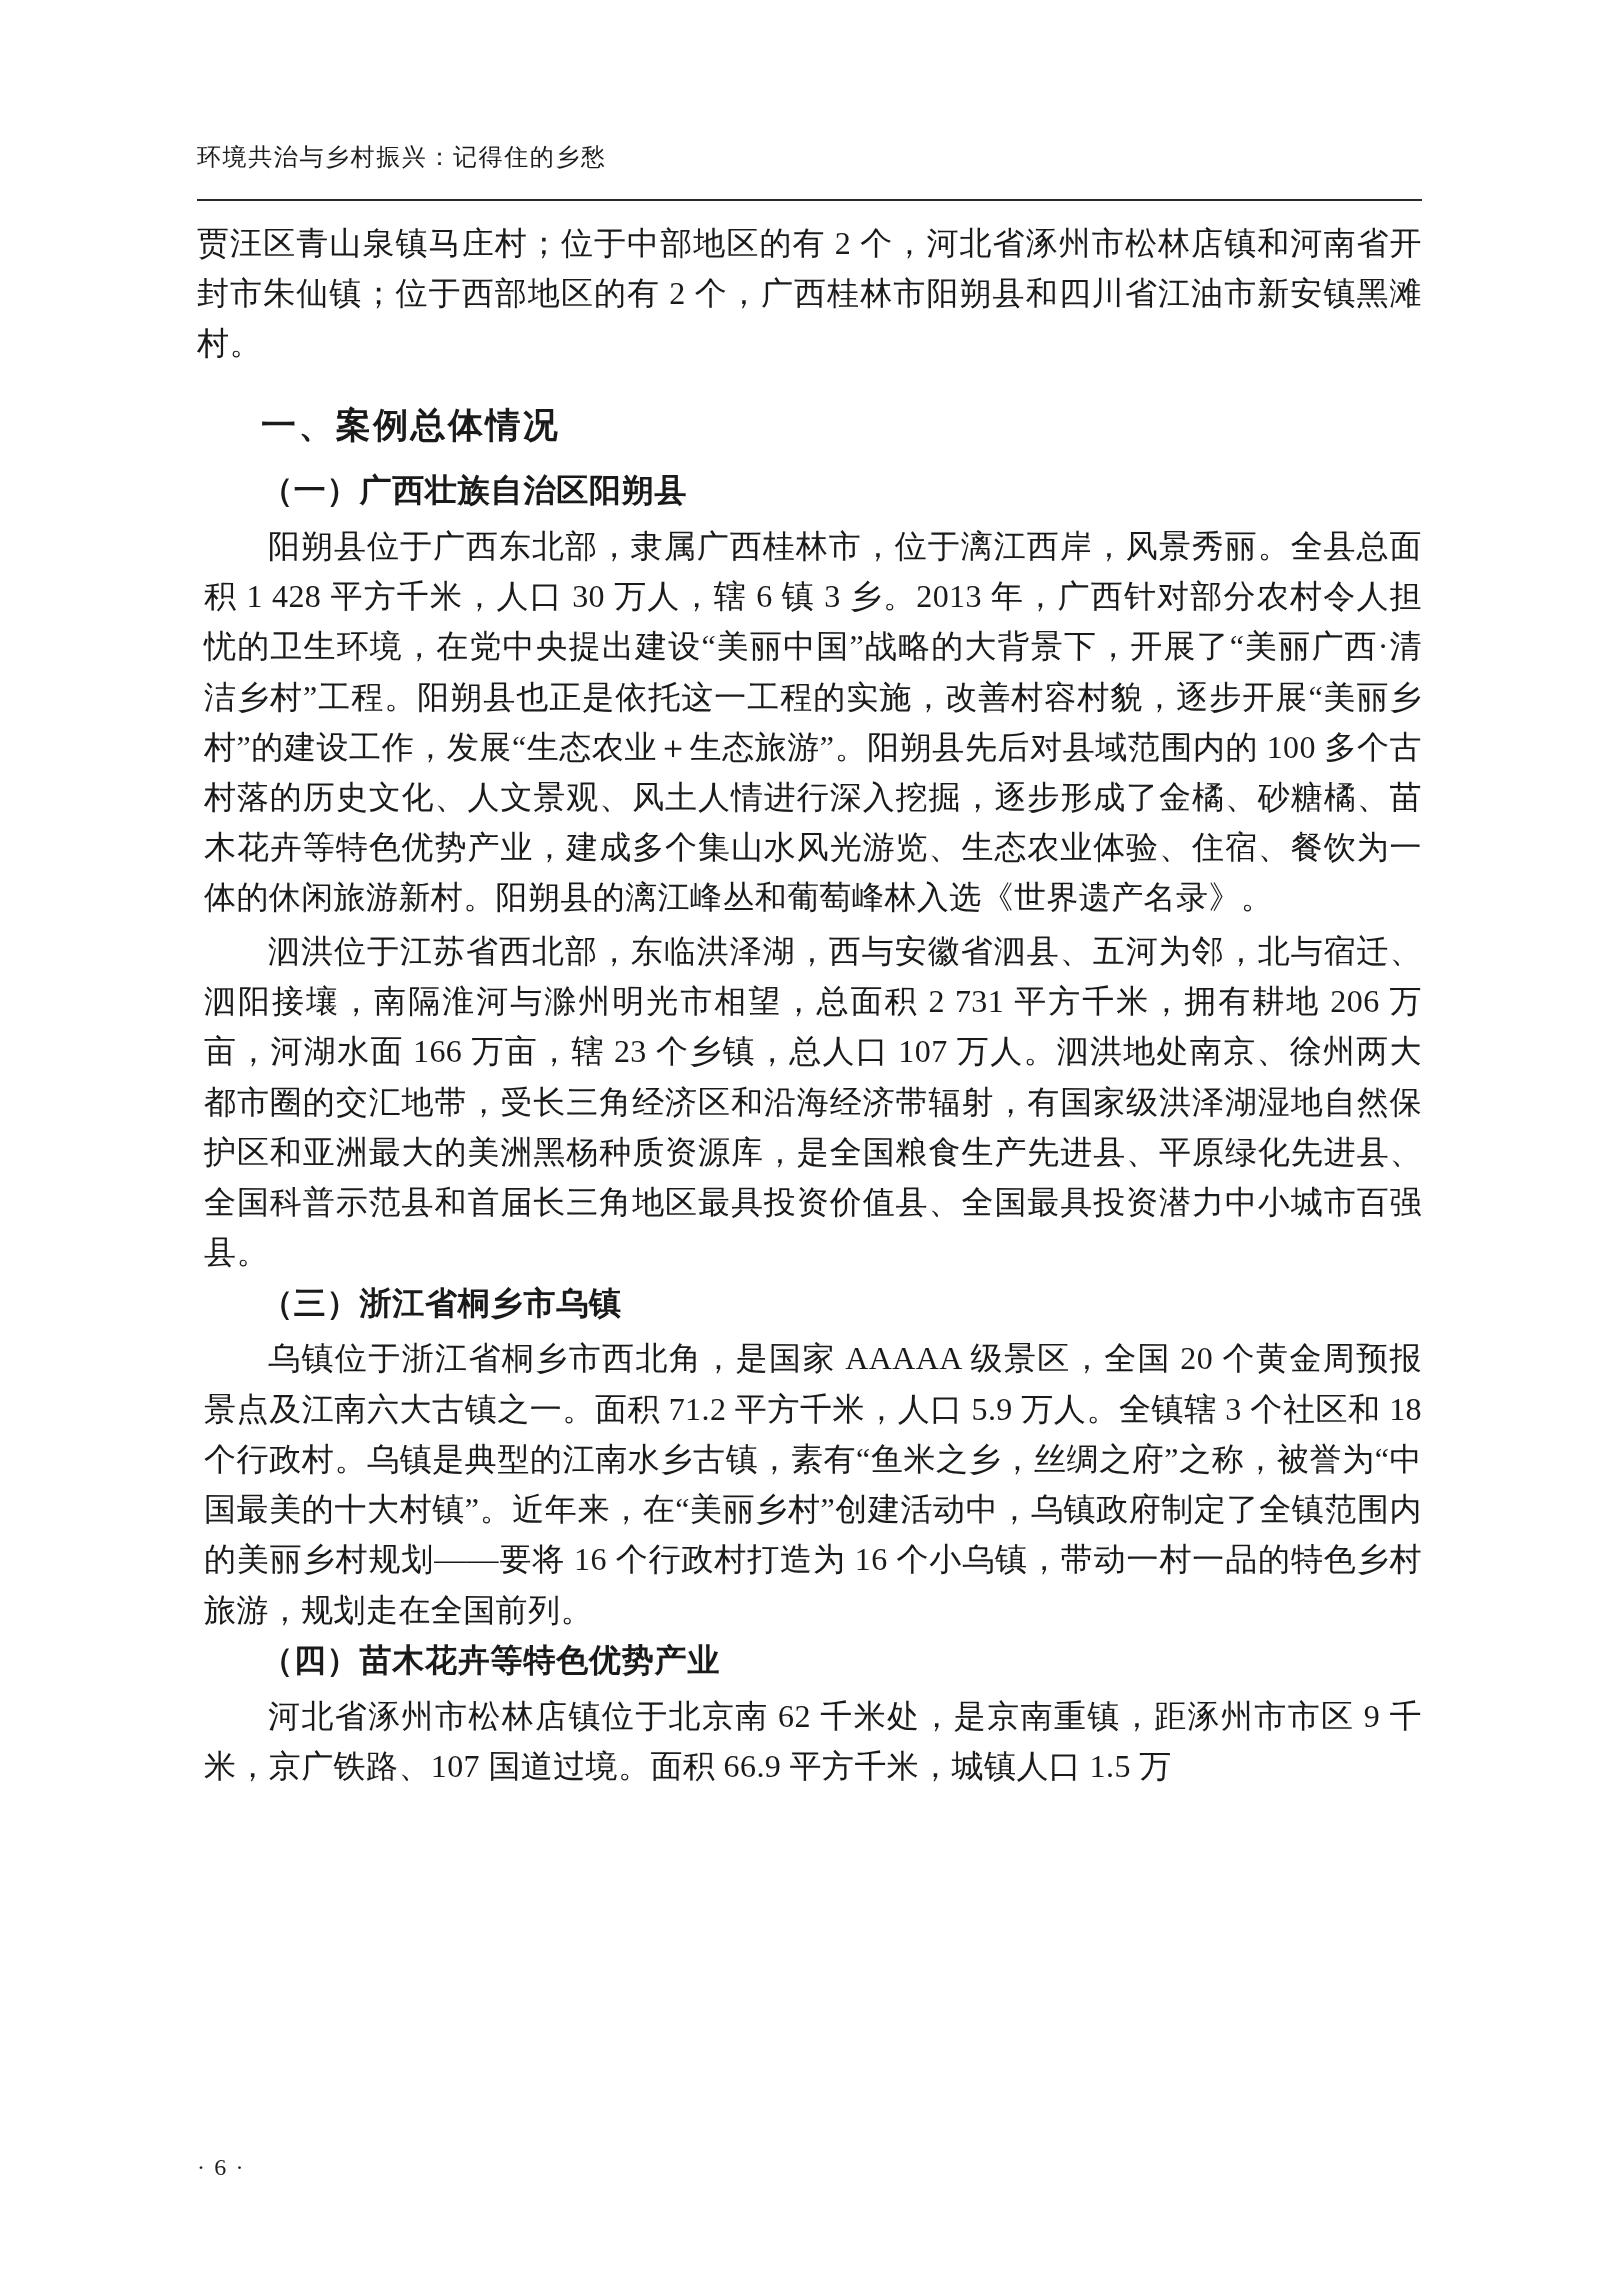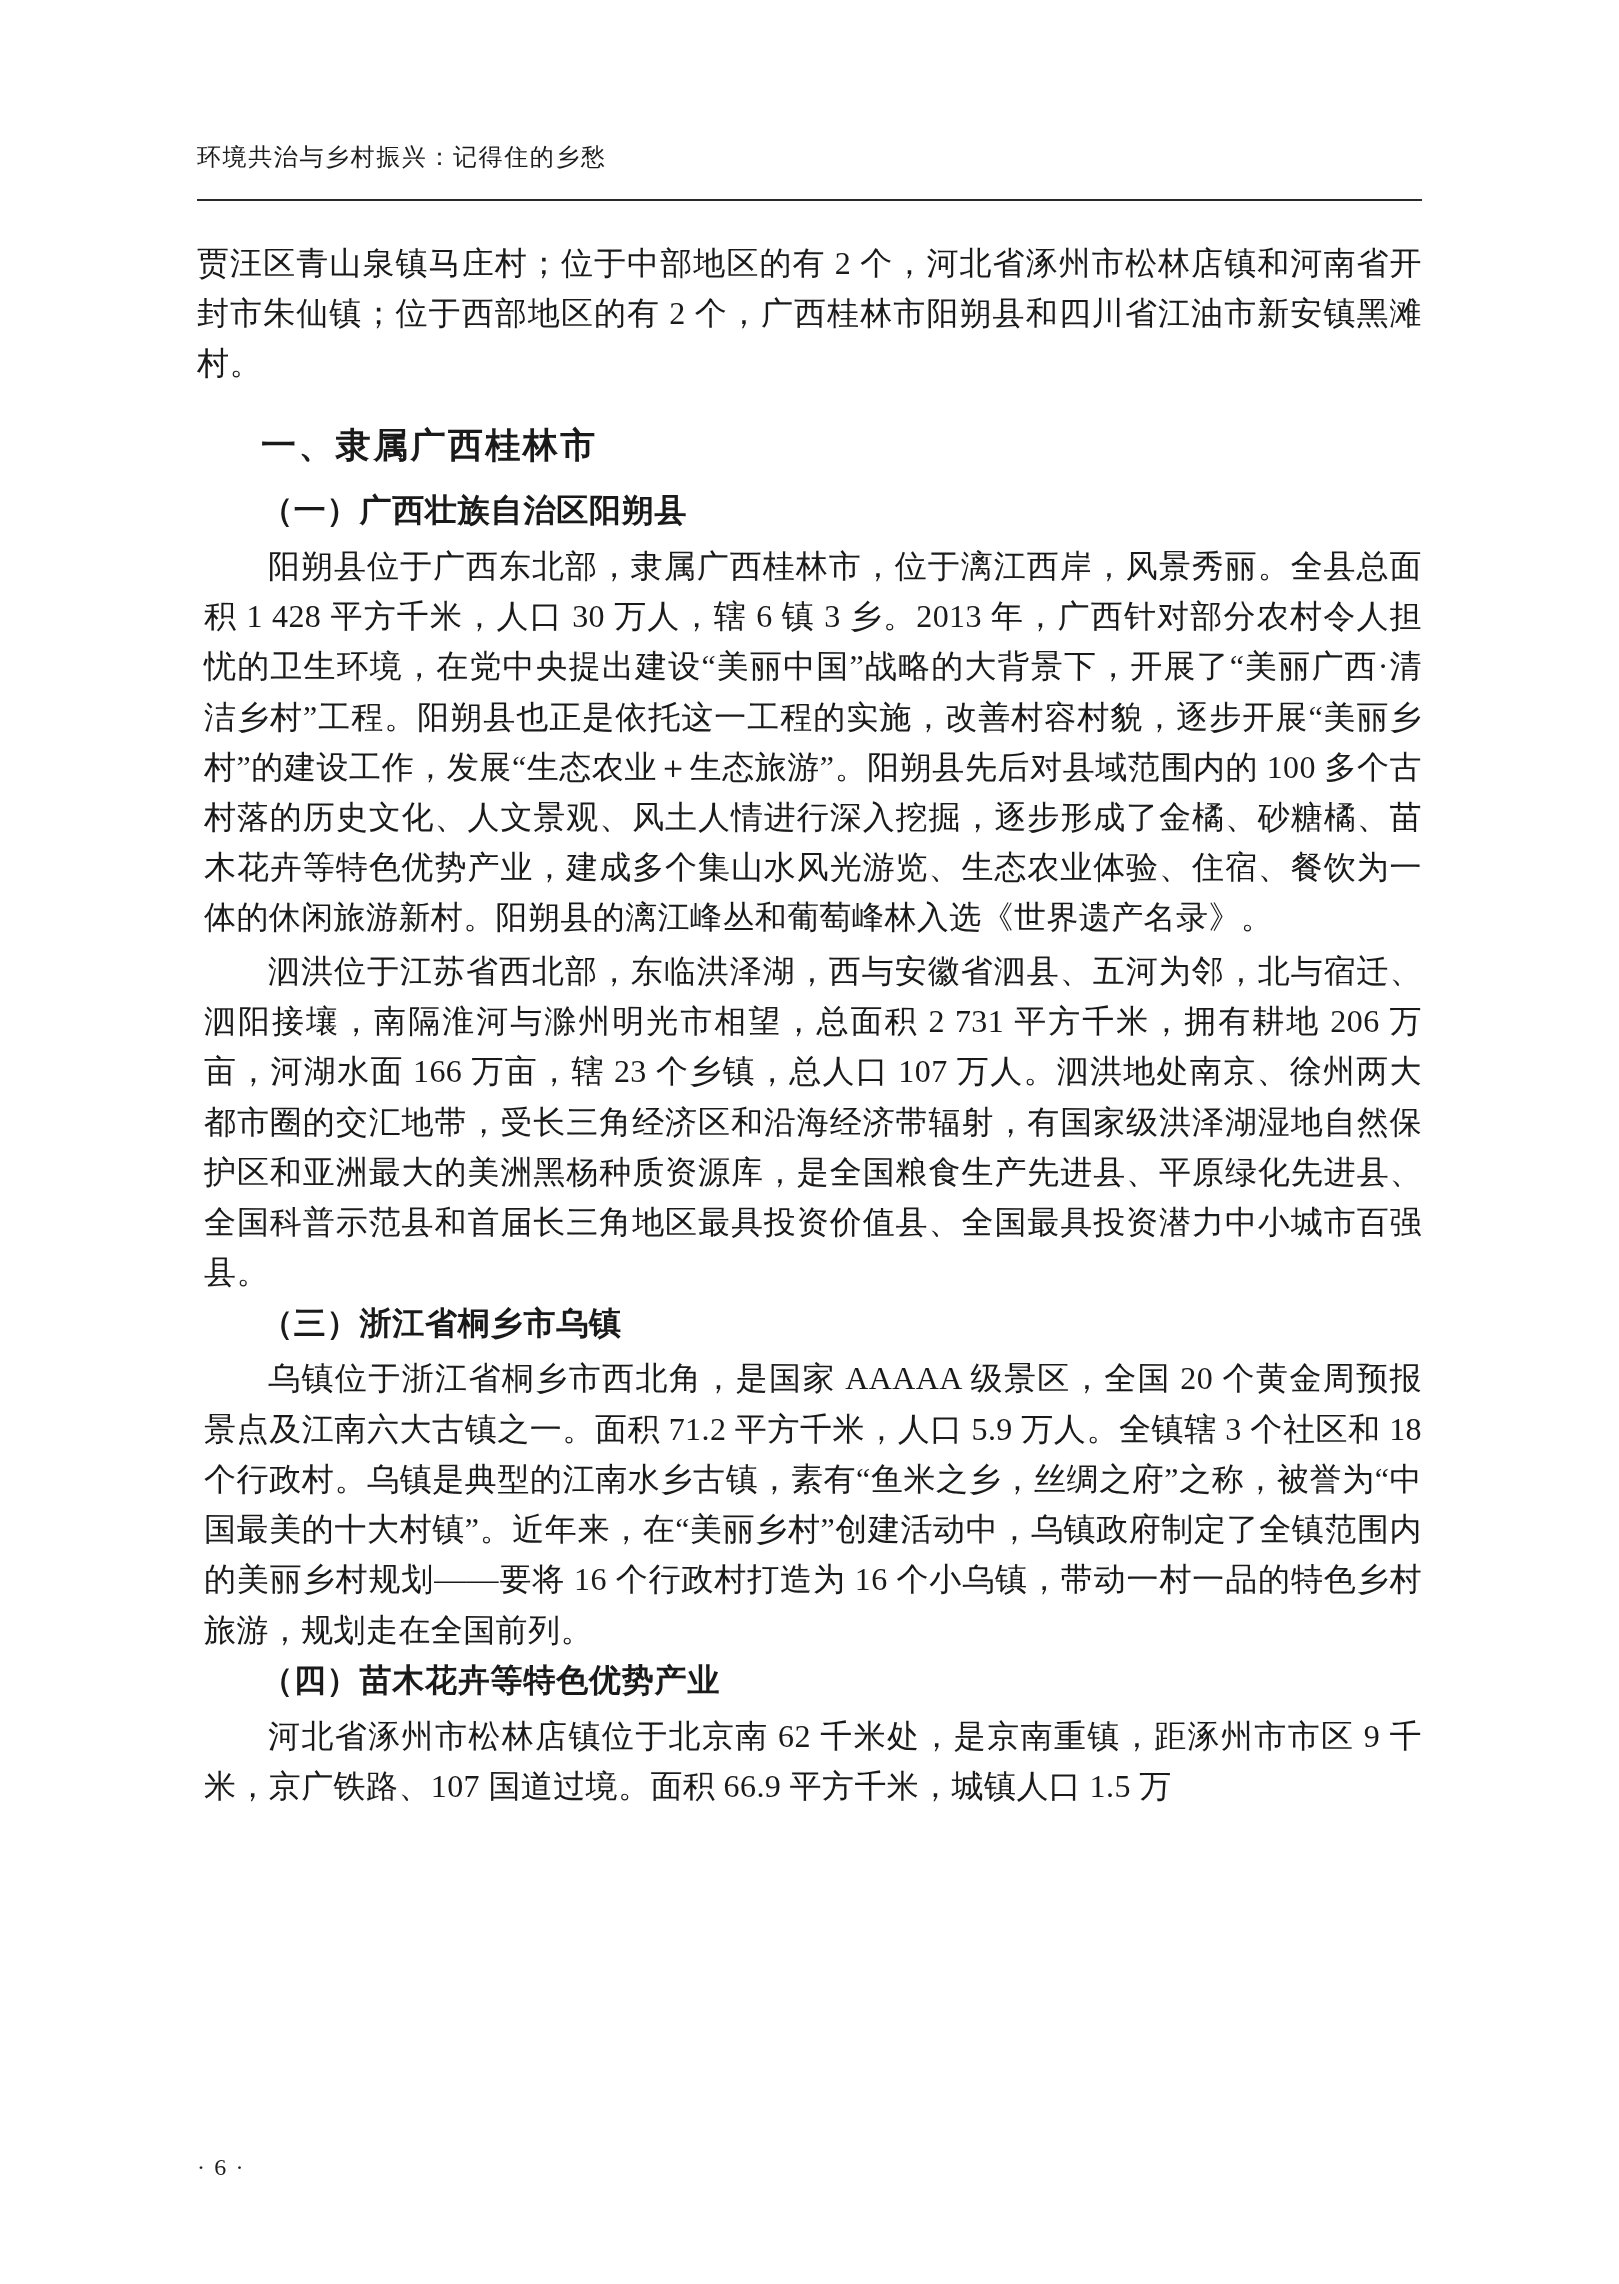--- a/index.html
+++ b/index.html
@@ -38,21 +38,21 @@
     top: 199px;
     width: 1225px;
     height: 1.6px;
     background: #2a2a2a;
   }
 
   
   .content {
     position: absolute;
     left: 197px;
-    top: 238px;
+    top: 218px;
     width: 1225px;
   }
 
   p.body {
     margin: 0 0 3.2px 0;
     font-size: 32px;
     line-height: 1.57;
     text-align: justify;
     text-justify: inter-ideograph;
     letter-spacing: 0.4px;
@@ -105,21 +105,21 @@
 
   <div class="header-zone">
     <div class="header-title">环境共治与乡村振兴：记得住的乡愁</div>
   </div>
   <div class="header-rule"></div>
 
   <div class="content">
 
     <p class="body">贾汪区青山泉镇马庄村；位于中部地区的有 2 个，河北省涿州市松林店镇和河南省开封市朱仙镇；位于西部地区的有 2 个，广西桂林市阳朔县和四川省江油市新安镇黑滩村。</p>
 
-    <h2 class="h-level1">一、隶属广西桂林市</h2>
+    <h2 class="h-level1">一、案例总体情况</h2>
 
     <h3 class="h-level2">（一）广西壮族自治区阳朔县</h3>
     <p class="body indent">阳朔县位于广西东北部，隶属广西桂林市，位于漓江西岸，风景秀丽。全县总面积 1 428 平方千米，人口 30 万人，辖 6 镇 3 乡。2013 年，广西针对部分农村令人担忧的卫生环境，在党中央提出建设“美丽中国”战略的大背景下，开展了“美丽广西·清洁乡村”工程。阳朔县也正是依托这一工程的实施，改善村容村貌，逐步开展“美丽乡村”的建设工作，发展“生态农业＋生态旅游”。阳朔县先后对县域范围内的 100 多个古村落的历史文化、人文景观、风土人情进行深入挖掘，逐步形成了金橘、砂糖橘、苗木花卉等特色优势产业，建成多个集山水风光游览、生态农业体验、住宿、餐饮为一体的休闲旅游新村。阳朔县的漓江峰丛和葡萄峰林入选《世界遗产名录》。</p>
 
     <p class="body indent">泗洪位于江苏省西北部，东临洪泽湖，西与安徽省泗县、五河为邻，北与宿迁、泗阳接壤，南隔淮河与滁州明光市相望，总面积 2 731 平方千米，拥有耕地 206 万亩，河湖水面 166 万亩，辖 23 个乡镇，总人口 107 万人。泗洪地处南京、徐州两大都市圈的交汇地带，受长三角经济区和沿海经济带辐射，有国家级洪泽湖湿地自然保护区和亚洲最大的美洲黑杨种质资源库，是全国粮食生产先进县、平原绿化先进县、全国科普示范县和首届长三角地区最具投资价值县、全国最具投资潜力中小城市百强县。</p>
 
     <h3 class="h-level2">（三）浙江省桐乡市乌镇</h3>
     <p class="body indent">乌镇位于浙江省桐乡市西北角，是国家 AAAAA 级景区，全国 20 个黄金周预报景点及江南六大古镇之一。面积 71.2 平方千米，人口 5.9 万人。全镇辖 3 个社区和 18 个行政村。乌镇是典型的江南水乡古镇，素有“鱼米之乡，丝绸之府”之称，被誉为“中国最美的十大村镇”。近年来，在“美丽乡村”创建活动中，乌镇政府制定了全镇范围内的美丽乡村规划——要将 16 个行政村打造为 16 个小乌镇，带动一村一品的特色乡村旅游，规划走在全国前列。</p>
 
     <h3 class="h-level2">（四）苗木花卉等特色优势产业</h3>

